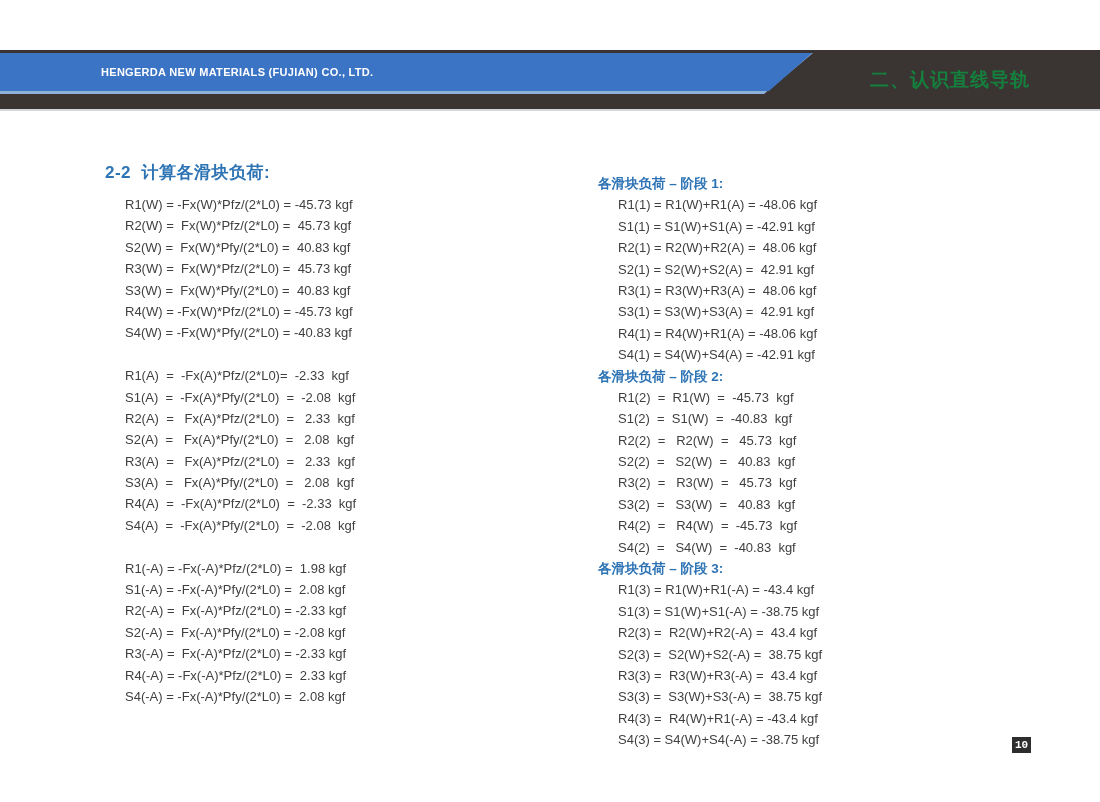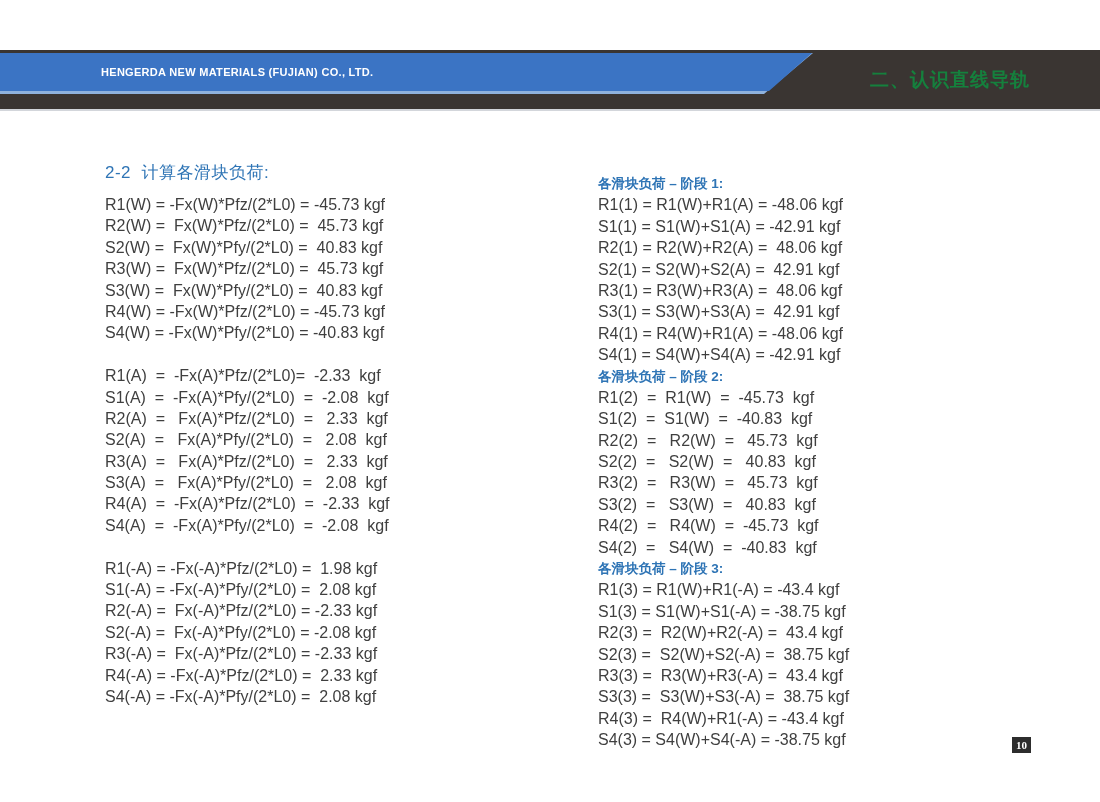--- a/index.html
+++ b/index.html
@@ -26,38 +26,38 @@
     margin-left:101px;color:#ffffff;font-size:11px;font-weight:700;
     letter-spacing:.3px;white-space:nowrap;
   }
   .section-title{
     position:absolute;left:845px;top:50px;width:210px;height:59px;
     display:flex;align-items:center;justify-content:center;
     color:#15803d;font-size:19px;font-weight:700;letter-spacing:1px;white-space:nowrap;
   }
   .main-title{
     position:absolute;left:105px;top:161px;
-    color:#2e74b5;font-size:17px;font-weight:400;letter-spacing:.5px;white-space:pre;
+    color:#2e74b5;font-size:17px;font-weight:700;letter-spacing:.5px;white-space:pre;
   }
   .col{position:absolute;}
   .col.left{left:105px;top:194px;}
   .col.right{left:598px;top:173px;}
   .fline{
-    font-size:16px;line-height:21.4px;height:21.4px;color:#3f3f3f;white-space:pre;
+    font-size:13px;line-height:21.4px;height:21.4px;color:#3f3f3f;white-space:pre;margin-left:20px;
   }
   .block.gap{margin-top:21.4px;}
   .group-heading{
     font-size:13.5px;line-height:21.4px;height:21.4px;font-weight:700;
     color:#2e74b5;white-space:pre;
   }
   .page-number{
     position:absolute;left:1012px;top:737px;width:19px;height:16px;
     background:#2d2d2d;color:#ffffff;font-size:11px;font-weight:700;
     display:flex;align-items:center;justify-content:center;
-    font-family:Liberation Serif, serif;
+    font-family:Liberation Mono, monospace;
   }
 </style>
 </head>
 <body>
 
 <div class="slide">
 
   <div class="band"></div>
   <div class="blue-edge"></div>
   <div class="blue-bar">

